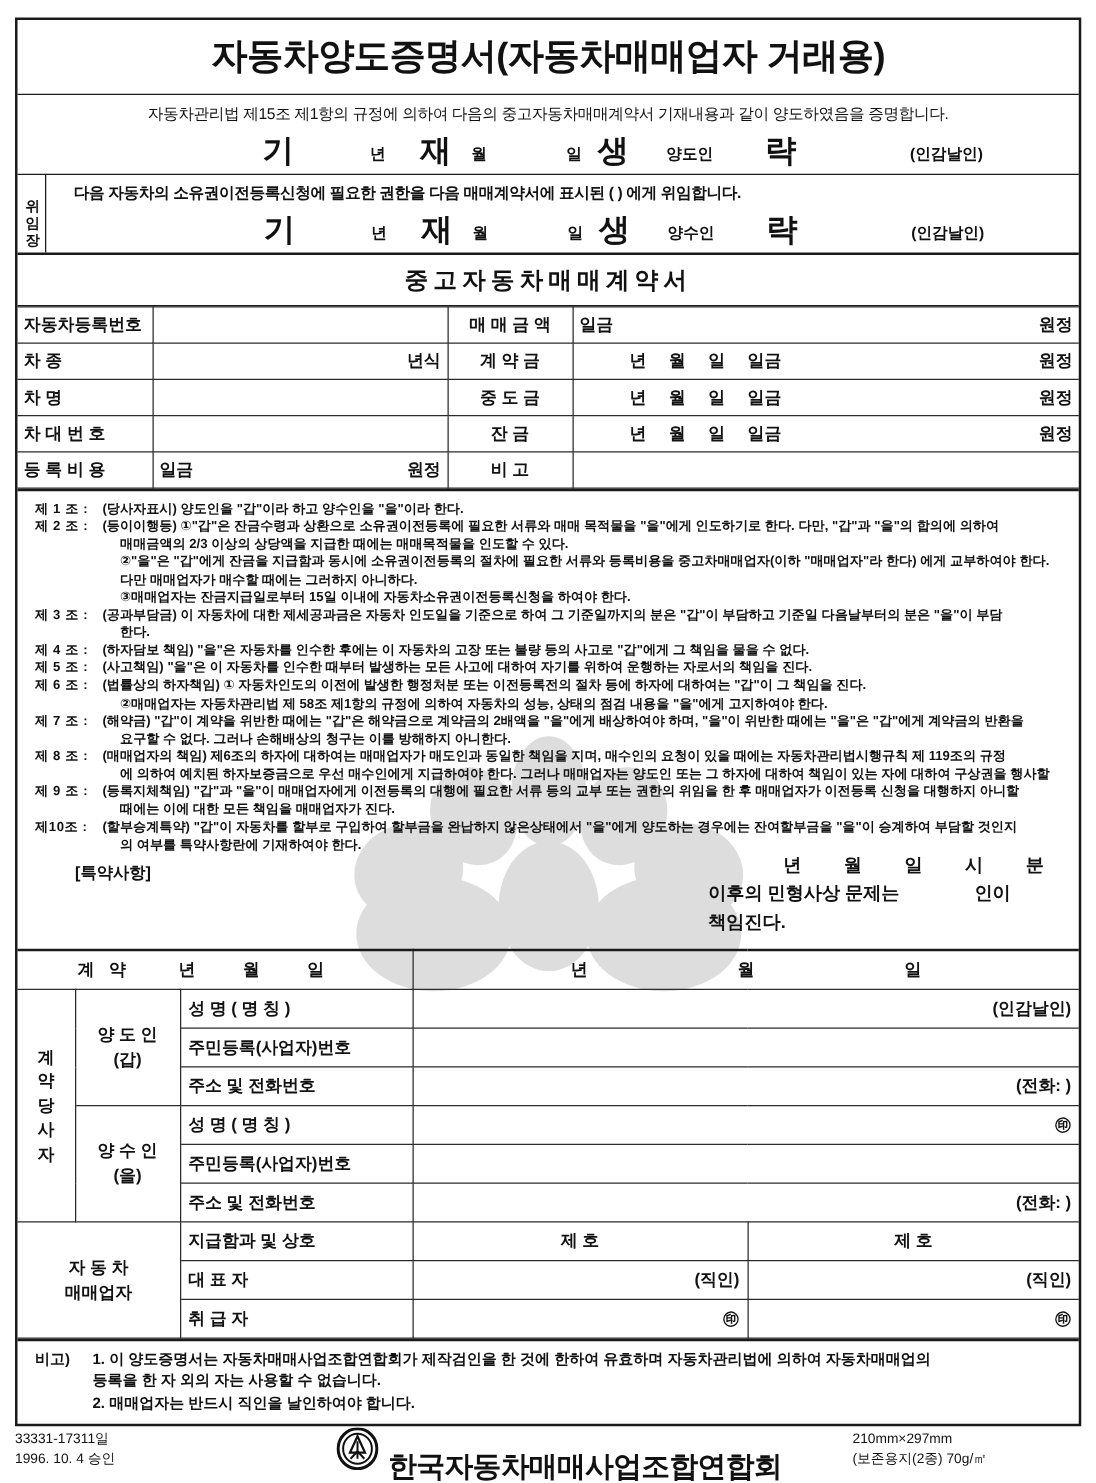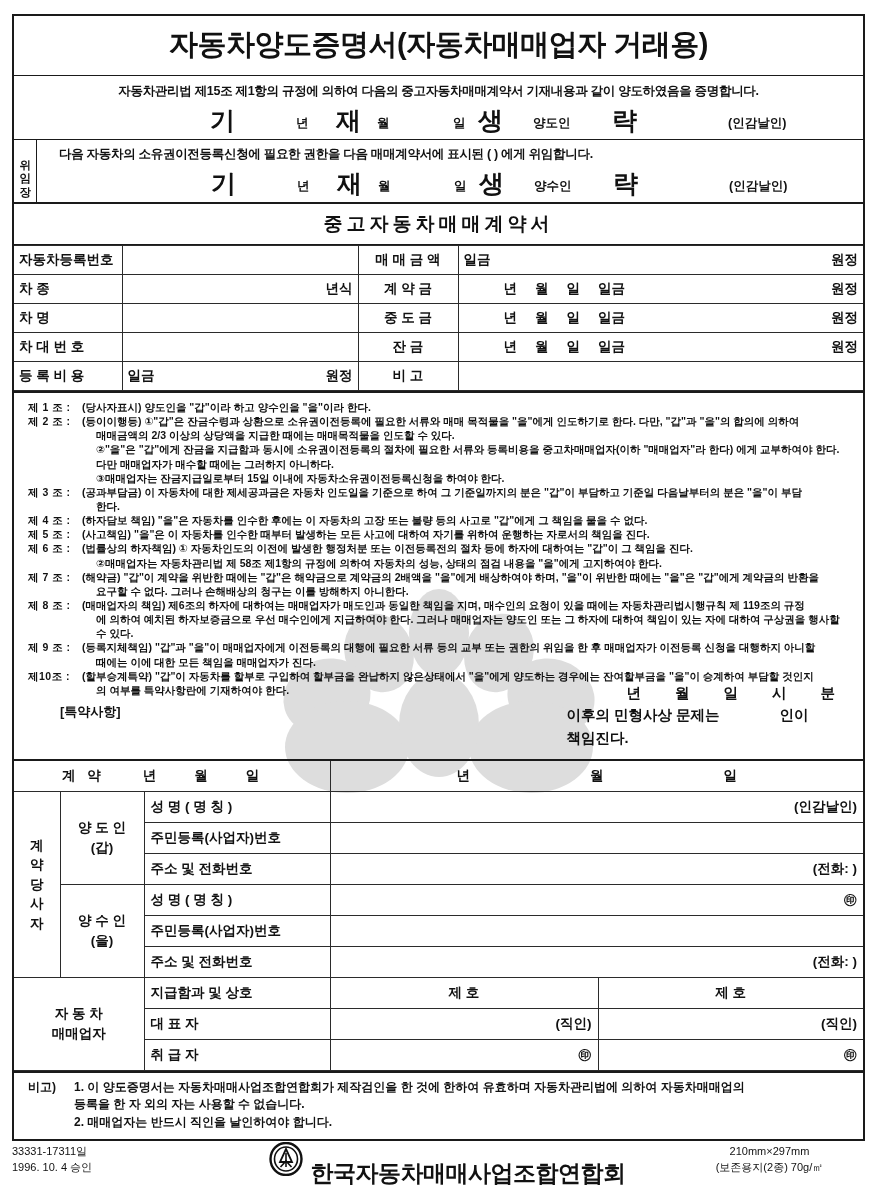--- a/index.html
+++ b/index.html
@@ -33,21 +33,21 @@
     border-bottom:1.5px solid #1a1a1a;
   }
   .title-bar .t{
     font-size:29px;font-weight:bold;letter-spacing:-0.5px;
     font-family:"Liberation Sans","DejaVu Sans",sans-serif;
   }
 
   
   .cert{border-bottom:1.5px solid #1a1a1a;}
   .cert .line1{
-    text-align:center;font-size:12.5px;font-weight:bold;
+    text-align:center;font-size:12.5px;font-weight:normal;
     padding:7px 10px 2px 10px;letter-spacing:-0.3px;
   }
   .sigrow{
     position:relative;height:37px;
   }
   .sigrow .big{
     position:absolute;font-size:25px;font-weight:bold;top:2px;
   }
   .sigrow .sm{
     position:absolute;font-size:12.5px;font-weight:bold;top:13px;
@@ -147,21 +147,21 @@
   .notes .n2{padding-left:46px;}
 
   
   .footer{
     position:absolute;left:12px;right:20px;top:1134px;height:50px;
     display:flex;align-items:center;z-index:2;
   }
   .footer .left{font-size:11px;line-height:1.5;width:200px;}
   .footer .mid{flex:1;display:flex;align-items:center;justify-content:center;gap:8px;}
   .footer .mid .org{font-size:23px;font-weight:bold;letter-spacing:-0.5px;margin-top:28px;}
-  .footer .right{width:175px;text-align:center;font-size:11px;line-height:1.5;}
+  .footer .right{width:175px;text-align:left;font-size:11px;line-height:1.5;}
 </style>
 </head>
 <body>
 
 <div class="page">
 
   <svg class="watermark" viewBox="0 0 420 240" aria-hidden="true">
     <g fill="#dddddd">
       <ellipse cx="210" cy="58" rx="30" ry="44"></ellipse>
       <ellipse cx="150" cy="78" rx="34" ry="40" transform="rotate(-22 150 78)"></ellipse>
@@ -339,21 +339,20 @@
           <div class="cl">
             <span class="no">제 7 조 :</span>
             <span class="bd"><span class="hd">(해약금)</span><span class="tx"> "갑"이 계약을 위반한 때에는 "갑"은 해약금으로 계약금의 2배액을 "을"에게 배상하여야 하며, "을"이 위반한 때에는 "을"은 "갑"에게 계약금의 반환을</span></span>
           </div>
           <div class="sub">요구할 수 없다. 그러나 손해배상의 청구는 이를 방해하지 아니한다.</div>
           <div class="cl">
             <span class="no">제 8 조 :</span>
             <span class="bd"><span class="hd">(매매업자의 책임)</span><span class="tx"> 제6조의 하자에 대하여는 매매업자가 매도인과 동일한 책임을 지며, 매수인의 요청이 있을 때에는 자동차관리법시행규칙 제 119조의 규정</span></span>
           </div>
           <div class="sub">에 의하여 예치된 하자보증금으로 우선 매수인에게 지급하여야 한다. 그러나 매매업자는 양도인 또는 그 하자에 대하여 책임이 있는 자에 대하여 구상권을 행사할</div>
-          <div class="sub">수 있다.</div>
           <div class="cl">
             <span class="no">제 9 조 :</span>
             <span class="bd"><span class="hd">(등록지체책임)</span><span class="tx"> "갑"과 "을"이 매매업자에게 이전등록의 대행에 필요한 서류 등의 교부 또는 권한의 위임을 한 후 매매업자가 이전등록 신청을 대행하지 아니할</span></span>
           </div>
           <div class="sub">때에는 이에 대한 모든 책임을 매매업자가 진다.</div>
           <div class="cl">
             <span class="no">제10조 :</span>
             <span class="bd"><span class="hd">(할부승계특약)</span><span class="tx"> "갑"이 자동차를 할부로 구입하여 할부금을 완납하지 않은상태에서 "을"에게 양도하는 경우에는 잔여할부금을 "을"이 승계하여 부담할 것인지</span></span>
           </div>
           <div class="sub">의 여부를 특약사항란에 기재하여야 한다.</div>

